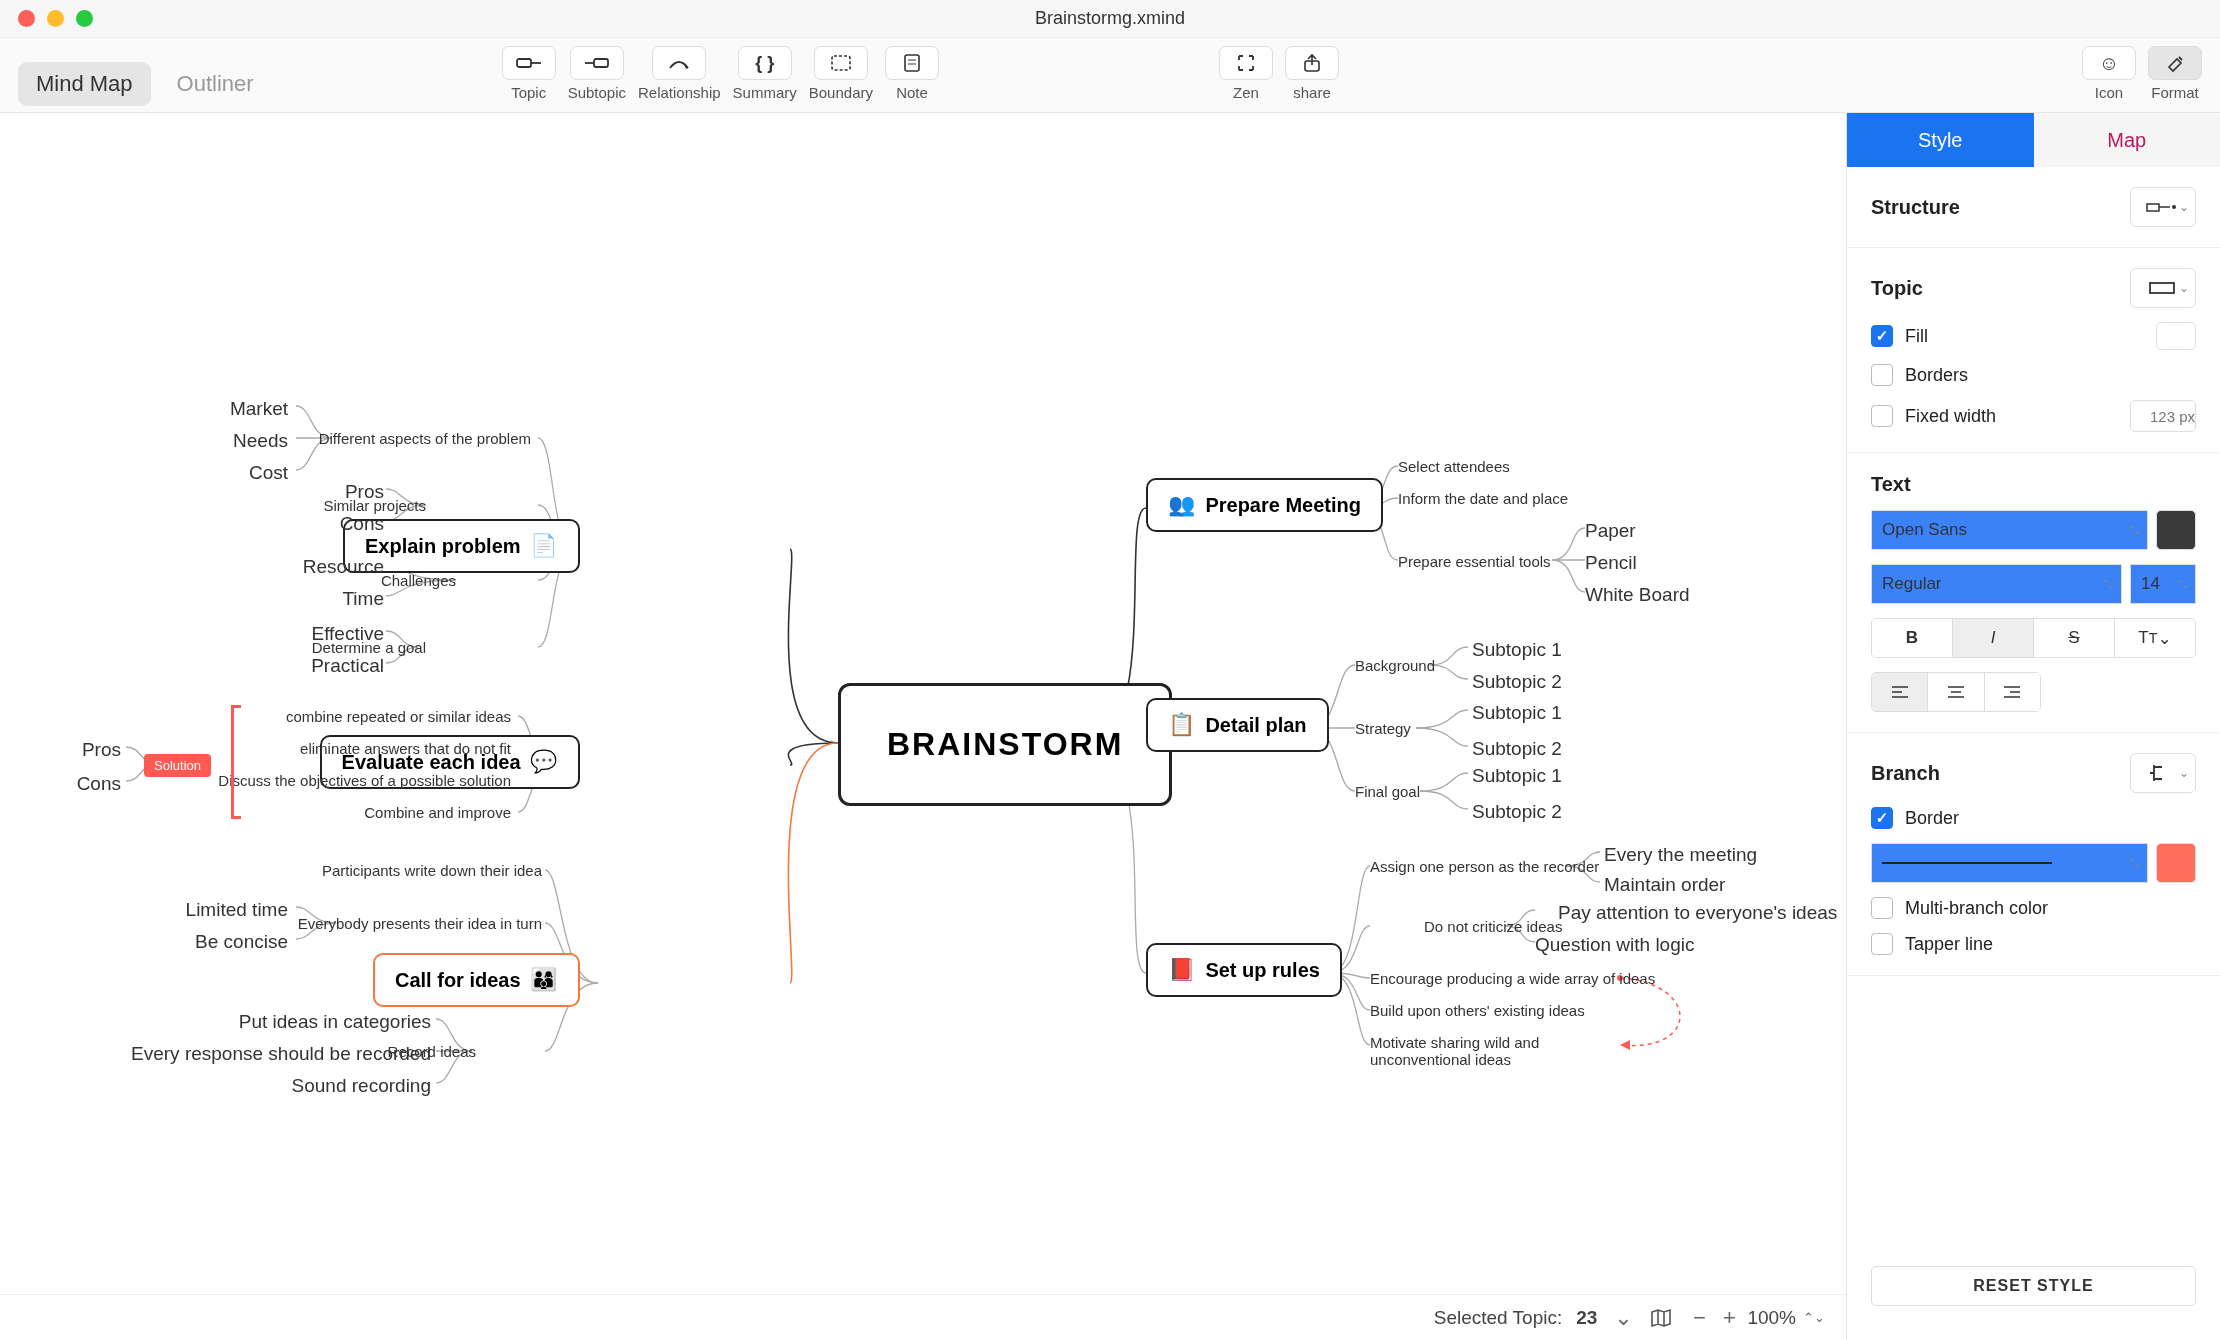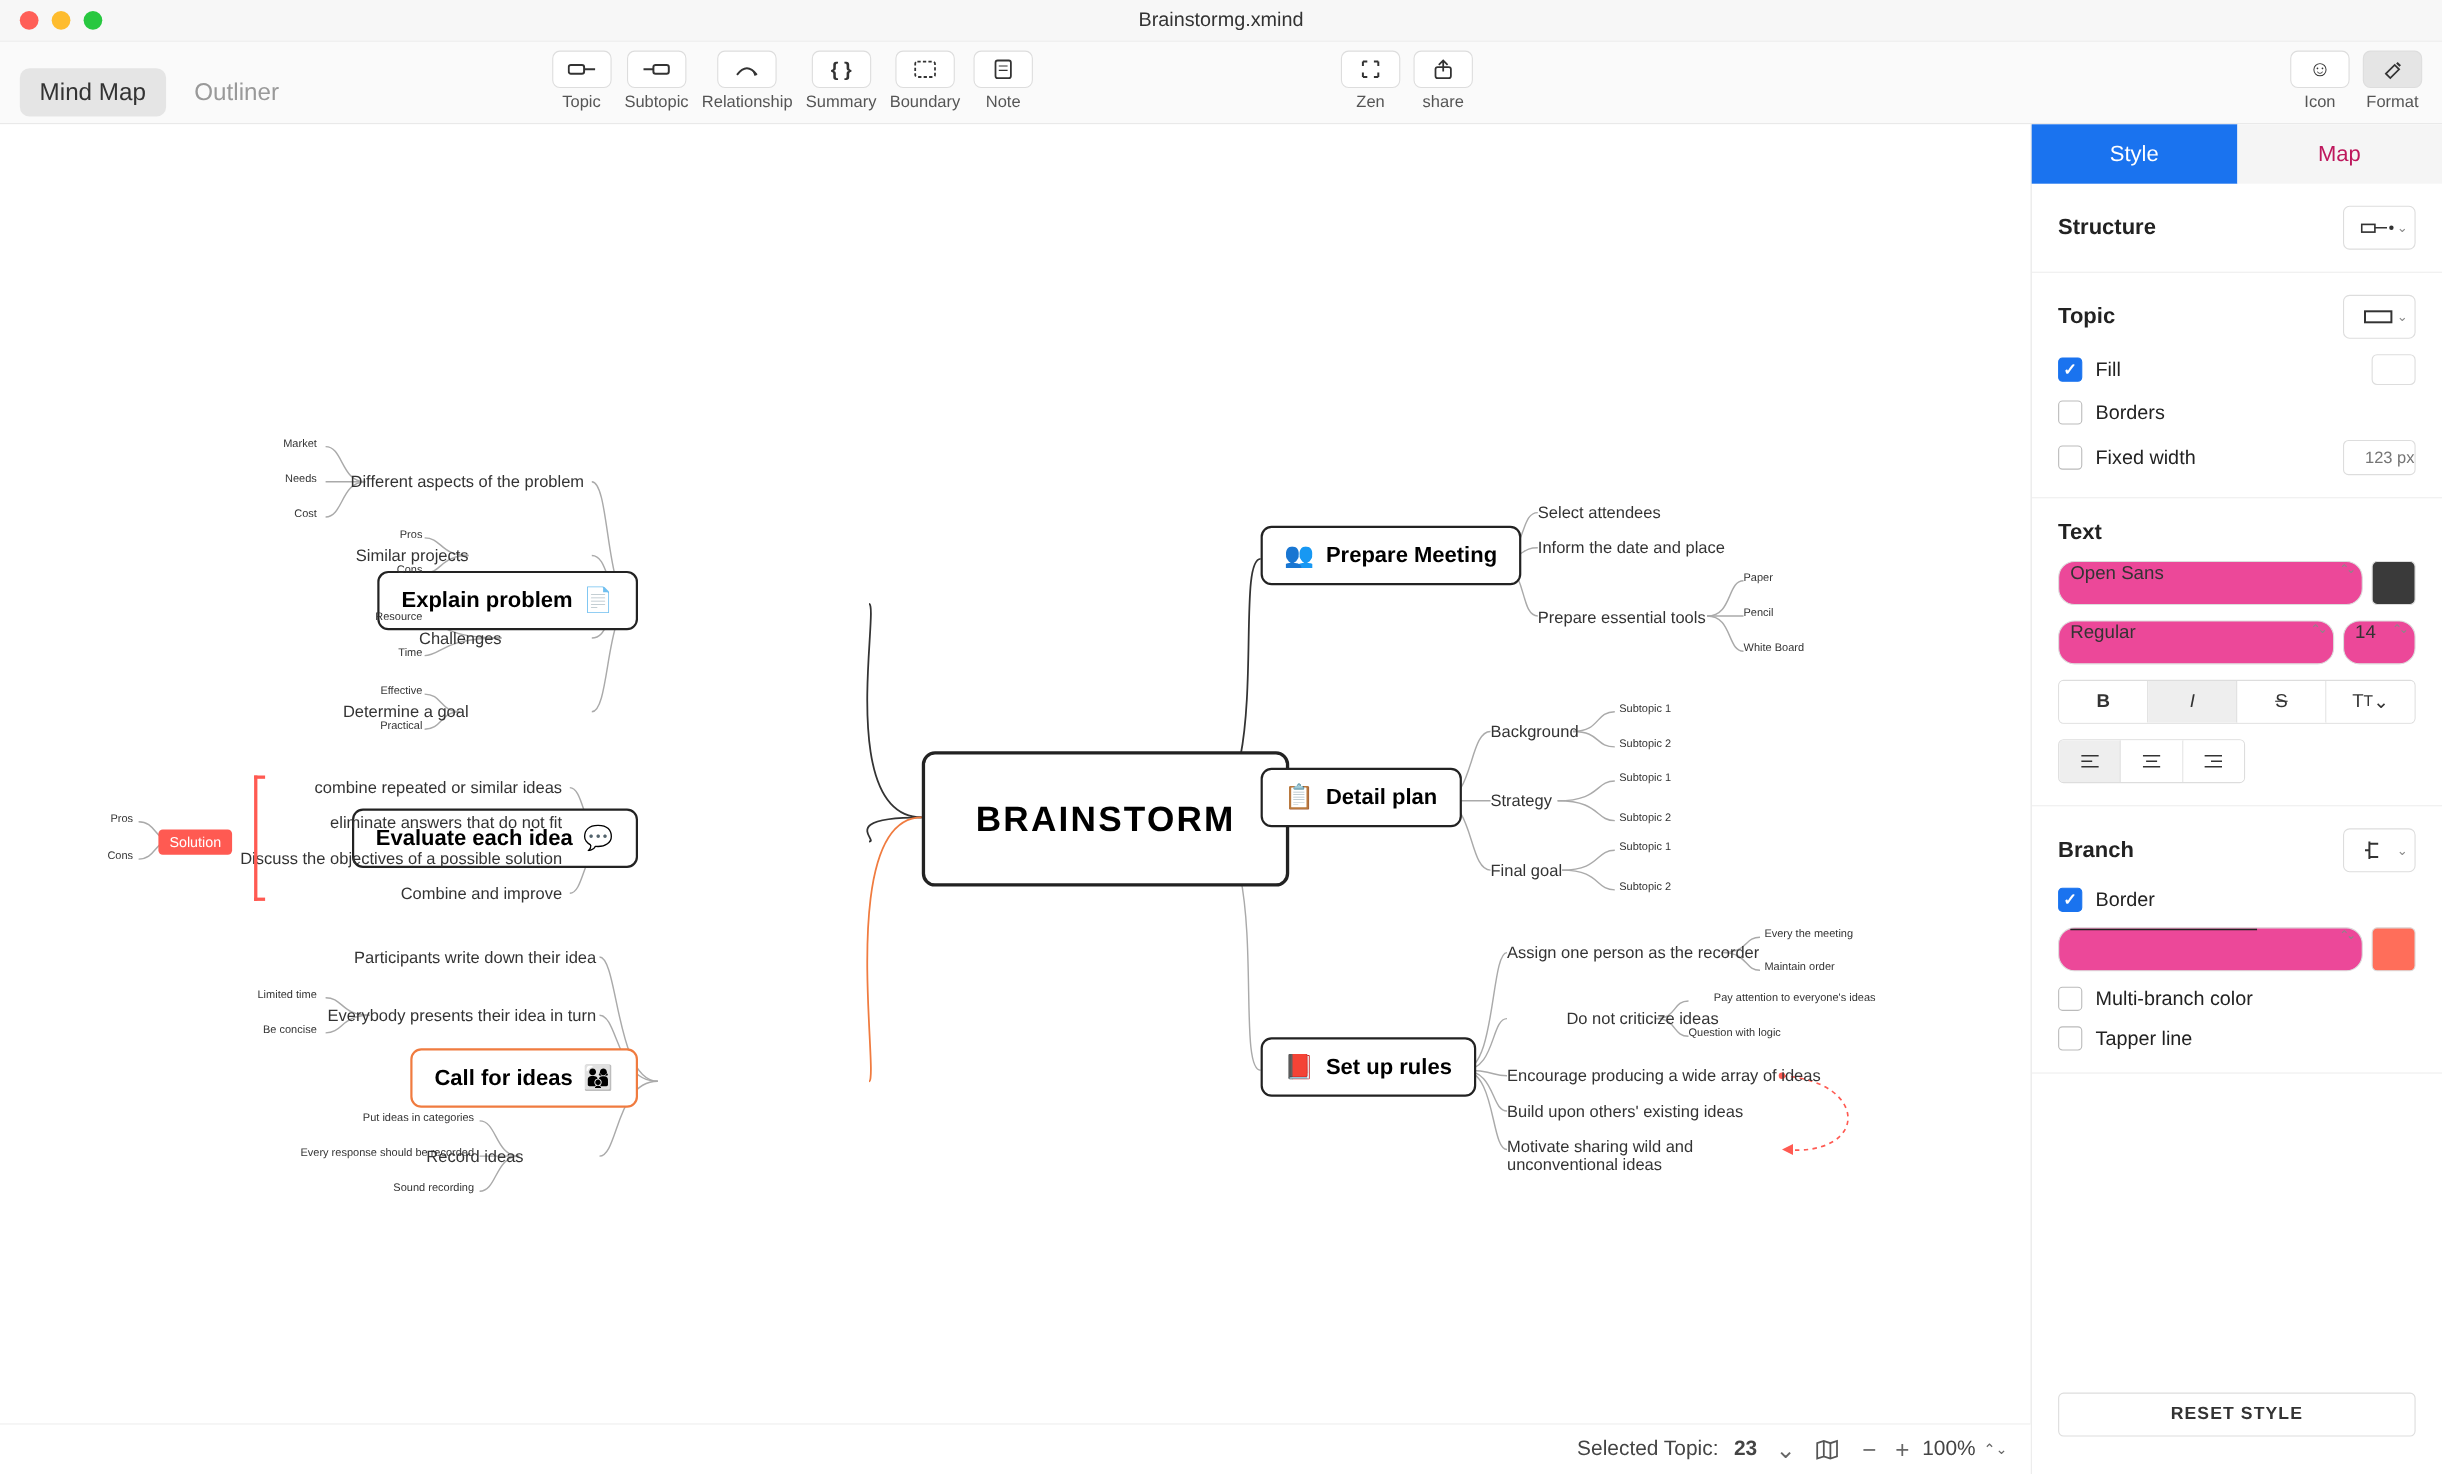--- a/index.html
+++ b/index.html
@@ -30,37 +30,37 @@
 .side-h{font-size:20px;font-weight:700;color:#222}
 .dropdown-box{width:66px;height:40px;border:1px solid #ddd;border-radius:6px;display:flex;align-items:center;justify-content:center;background:#fff;position:relative;cursor:pointer}
 .dropdown-box .caret{position:absolute;right:6px;font-size:12px;color:#888}
 .chk-row{display:flex;align-items:center;gap:12px}
 .chk{width:22px;height:22px;border-radius:4px;border:1.5px solid #bbb;background:#fff;display:flex;align-items:center;justify-content:center;cursor:pointer}
 .chk.checked{background:#1a73ef;border-color:#1a73ef}
 .chk.checked::after{content:"✓";color:#fff;font-size:15px;font-weight:bold}
 .chk-label{font-size:18px;color:#222}
 .swatch{width:40px;height:28px;border:1px solid #ddd;border-radius:5px;background:#fff}
 .input-sm{width:66px;height:32px;border:1px solid #ddd;border-radius:5px;text-align:right;font-size:15px;color:#bbb;background:#fff}
-.sel{height:40px;border:1px solid #ddd;border-radius:15px;background:#ec4899;padding:0 28px 0 10px;font-size:17px;color:#333;position:relative;display:flex;cursor:pointer}
+.sel{height:40px;border:1px solid #ddd;border-radius:1px;background:#3b82f6;padding:0 28px 0 10px;font-size:17px;color:#333;position:relative;display:flex;align-items:center;cursor:pointer}
 .sel::after{content:"⌃⌄";position:absolute;right:8px;font-size:11px;color:#888;letter-spacing:-3px}
 .btn-row{display:flex;gap:0;border:1px solid #ddd;border-radius:5px;overflow:hidden}
 .btn-row button{flex:1;height:38px;border:none;background:#fff;border-right:1px solid #ddd;cursor:pointer;font-size:17px;color:#333;display:flex;align-items:center;justify-content:center}
 .btn-row button:last-child{border-right:none}
 .btn-row button.active{background:#eee}
 .reset-btn{margin:auto 24px 34px;height:40px;border:1px solid #ddd;border-radius:5px;background:#fff;font-size:16px;font-weight:600;letter-spacing:1px;color:#333;cursor:pointer}
 .statusbar{position:absolute;bottom:0;left:0;right:374px;height:46px;display:flex;align-items:center;justify-content:flex-end;gap:14px;padding-right:20px;font-size:19px;color:#444;background:#fff;border-top:1px solid #eee}
 .statusbar .zoom-ctrl{display:flex;align-items:center;gap:6px}
 .statusbar .zbtn{width:24px;height:24px;display:flex;align-items:center;justify-content:center;cursor:pointer;font-size:22px;color:#666}
 
 .node{position:absolute;border:2px solid #222;border-radius:12px;background:#fff;padding:14px 28px;display:flex;align-items:center;gap:10px;white-space:nowrap}
 .node.big{border-width:3px;font-size:32px;font-weight:800;letter-spacing:2px;padding:40px 46px}
 .node.mid{font-size:20px;font-weight:700;padding:12px 20px;border-radius:10px}
 .node.call{border-color:#f07b3f}
 .leaf{position:absolute;font-size:15px;color:#333;white-space:nowrap}
-.leaf.sm{font-size:10px}
+.leaf.sm{font-size:19px}
 .tag{position:absolute;background:#ff5a52;color:#fff;font-size:13px;padding:4px 10px;border-radius:4px}
 .bracket{position:absolute;border-left:3px solid #ff5a52;border-top:3px solid #ff5a52;border-bottom:3px solid #ff5a52;width:10px}
 svg.conn{position:absolute;top:0;left:0;width:100%;height:100%;pointer-events:none}
 .line{stroke:#333;stroke-width:1.6;fill:none}
 .line.light{stroke:#aaa;stroke-width:1.3}
 .line.orange{stroke:#f07b3f;stroke-width:1.6}
 .line.red-dash{stroke:#ff5a52;stroke-width:1.5;stroke-dasharray:4 4;fill:none}
 .icon-emoji{font-size:22px}
 </style>
 </head>

